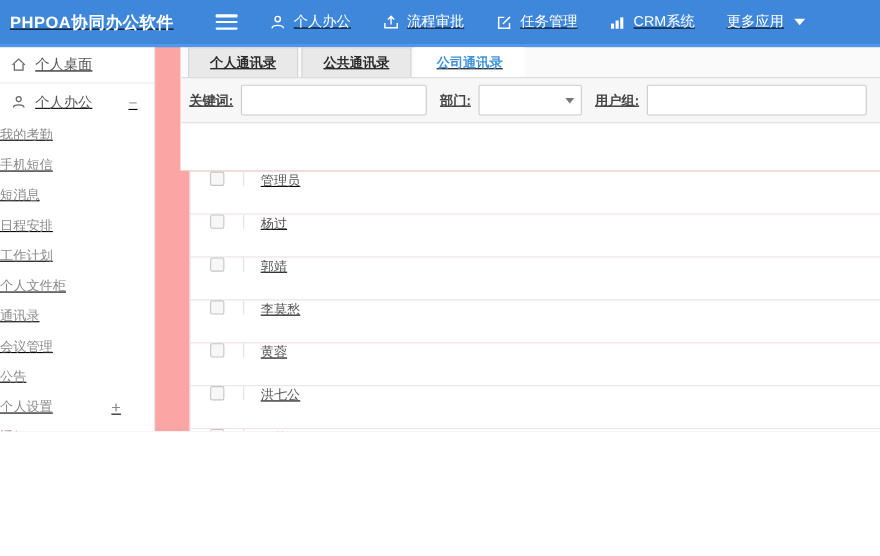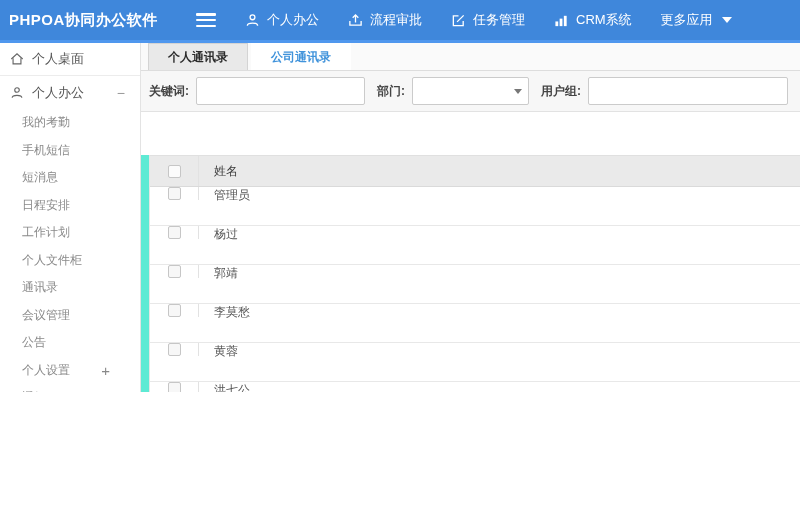--- a/index.html
+++ b/index.html
@@ -1,39 +1,39 @@
 <!DOCTYPE html>
 <html><head>
 <meta charset="utf-8">
 <style>
   * { box-sizing: border-box; margin: 0; padding: 0; }
   html,body { width: 800px; height: 505px; }
   body { font-family: "Liberation Sans", "DejaVu Sans", sans-serif; background:#fff; }
-  .app { position:relative; width:800px; height:392px; overflow:hidden; background:#5eead4; }
+  .app { position:relative; width:800px; height:392px; overflow:hidden; background:#fca5a5;text-decoration:underline; }
 
   
   .topbar { height:40px; background:#3F87DB; display:flex; align-items:center; color:#fff; }
   .topstrip { height:3px; background:#4F97EE; }
   .brand { width:196px; padding-left:9px; font-size:15px; font-weight:bold; letter-spacing:0.5px; white-space:nowrap; }
   .hamburger { width:20px; height:14px; display:flex; flex-direction:column; justify-content:space-between; cursor:pointer; }
   .hamburger div { height:2.5px; background:#fff; border-radius:1px; }
   .nav-item { display:flex; align-items:center; margin-left:29px; font-size:13px; cursor:pointer; white-space:nowrap; }
   .nav-item .ni-icon { margin-right:7px; display:flex; align-items:center; }
   .caret-down { width:0; height:0; border-left:5px solid transparent; border-right:5px solid transparent; border-top:6px solid #fff; margin-left:9px; }
 
   
-  .bodyrow { display:flex; height:462px; }
+  .bodyrow { display:flex; height:462px;gap:23px; }
 
   
   .sidebar { width:141px; flex-shrink:0; background:#fff; border-right:1px solid #E3E3E3; overflow:hidden; }
   .side-section { height:33px; display:flex; align-items:center; padding:0 15px 0 10px; color:#555; font-size:13px; cursor:pointer; }
   .side-section.first { border-bottom:1px solid #ECECEC; }
   .side-section .s-icon { margin-right:8px; display:flex; align-items:center; }
   .side-toggle { margin-left:auto; color:#999; font-size:14px; line-height:1; }
-  .side-item { height:27.5px; display:flex; align-items:center; padding-left:22px; padding-right:30px; color:#8A8A8A; font-size:12px; cursor:pointer; white-space:nowrap; }
+  .side-item { height:27.5px; display:flex; align-items:center; padding-right:30px; color:#8A8A8A; font-size:12px; cursor:pointer; white-space:nowrap; }
   .side-item .side-toggle { font-size:15px; color:#888; }
 
   
   .main { flex:1; display:flex; flex-direction:column; min-width:0; }
 
   .tabbar { height:28px; display:flex; align-items:stretch; padding-left:7px; background:#FAFAFA; border-bottom:1px solid #DDDDDD; }
   .tab { padding:0 19px; display:flex; align-items:center; font-size:12px; font-weight:bold; color:#2b2b2b; background:#E9E9E9; border:1px solid #D4D4D4; border-bottom:none; margin-right:3px; cursor:pointer; }
   .tab.active { background:#FFFFFF; border-color:transparent; color:#4093DB; }
 
   .filterbar { height:41px; background:#F7F7F7; border-bottom:1px solid #E2E2E2; display:flex; align-items:center; padding-left:8px; overflow:hidden; white-space:nowrap; }
@@ -177,44 +177,39 @@
         </div>
       <div class="side-item">
           <span>大事记</span>
         </div>
     </div>
 
     <div class="main">
 
       <div class="tabbar">
         <div class="tab">个人通讯录</div>
+        <div class="tab">公共通讯录</div>
         <div class="tab active">公司通讯录</div>
       </div>
 
       <div class="filterbar">
         <span class="f-label">关键词:</span>
         <input class="f-input" type="text" value="" style="">
         <span class="f-label">部门:</span>
         <div class="f-select">
           <span></span>
           <span class="sel-caret"></span>
         </div>
         <span class="f-label">用户组:</span>
         <input class="f-input last" type="text" value="" style="">
       </div>
 
       <div class="content-gap"></div>
 
       <div class="table">
-        <div class="t-header">
-          <div class="check-col">
-              <span class="checkbox"></span>
-            </div>
-          <div class="name-col">姓名</div>
-        </div>
 
         <div class="t-row">
           <div class="check-col">
               <span class="checkbox"></span>
             </div>
           <div class="name-col">管理员</div>
         </div>
         <div class="t-row">
           <div class="check-col">
               <span class="checkbox"></span>

